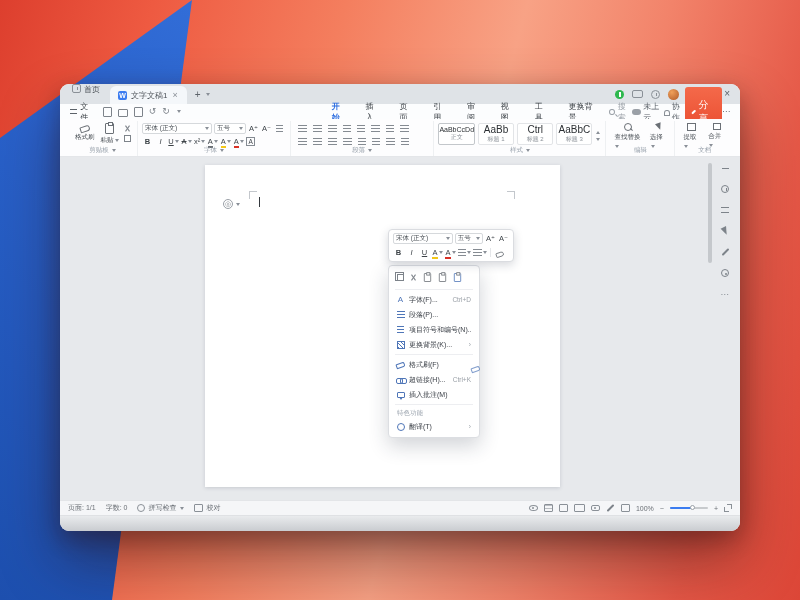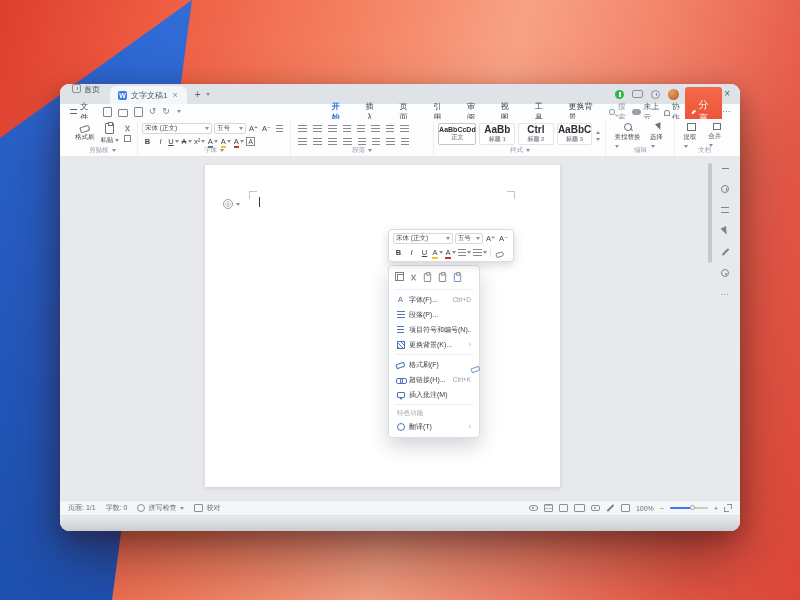--- a/index.html
+++ b/index.html
@@ -77,21 +77,21 @@
   .selbox { border:1px solid #d6d9dc; border-radius:2px; height:11px; display:flex; align-items:center; justify-content:space-between; padding:0 2px; font-size:6.5px; color:#4c5258; background:#fff; }
   .sbtn { min-width:11px; height:11px; display:flex; align-items:center; justify-content:center; font-size:7.5px; color:#3d4348; }
   .sbtn .u { text-decoration:underline; }
   .bar-y { box-shadow:0 2px 0 #f3c718; }
   .bar-r { box-shadow:0 2px 0 #d93025; }
   .bar-g { box-shadow:0 2px 0 #6b7076; }
   .i-lines { width:9px; height:7px; background:repeating-linear-gradient(#858b92 0 1px, transparent 1px 3px); }
   .i-lines.short { background:repeating-linear-gradient(#858b92 0 1px, transparent 1px 3px); width:8px; }
   .i-bullet { position:relative; padding-left:3px; }
   .i-bullet::before { content:""; position:absolute; left:0; top:0; width:1px; height:7px; background:repeating-linear-gradient(#858b92 0 1px, transparent 1px 3px); }
-  .stylecard { width:38px; height:22px; border:1px solid #e2e4e7; border-radius:2px; background:#fff; display:flex; flex-direction:column; align-items:center; justify-content:center; margin-top:2px;font-weight:bold; }
+  .stylecard { width:38px; height:22px; border:1px solid #e2e4e7; border-radius:2px; background:#fff; display:flex; flex-direction:column; align-items:center; justify-content:center; margin-top:2px; }
   .stylecard.active { border-color:#c3c7cb; }
   .sc-sample { font-size:7px; color:#2b2f33; line-height:1.1; white-space:nowrap; }
   .sc-sample.big { font-size:10px; }
   .sc-name { font-size:6px; color:#8a9097; }
   .vbtn { display:flex; flex-direction:column; align-items:center; font-size:6.5px; color:#4c5258; padding:2px 4px 0; gap:2px; }
   .i-search { width:8px; height:8px; position:relative; }
   .i-search::before { content:""; position:absolute; width:6px; height:6px; border:1px solid #6b7076; border-radius:50%; }
   .i-search::after { content:""; position:absolute; left:5.5px; top:5.5px; width:3px; height:1px; background:#6b7076; transform:rotate(45deg); }
   .i-cursor { width:8px; height:8px; position:relative; }
   .i-cursor::before { content:""; position:absolute; left:2px; top:0; border-left:3px solid transparent; border-right:3px solid transparent; border-top:7px solid #6b7076; transform:rotate(-20deg); }

